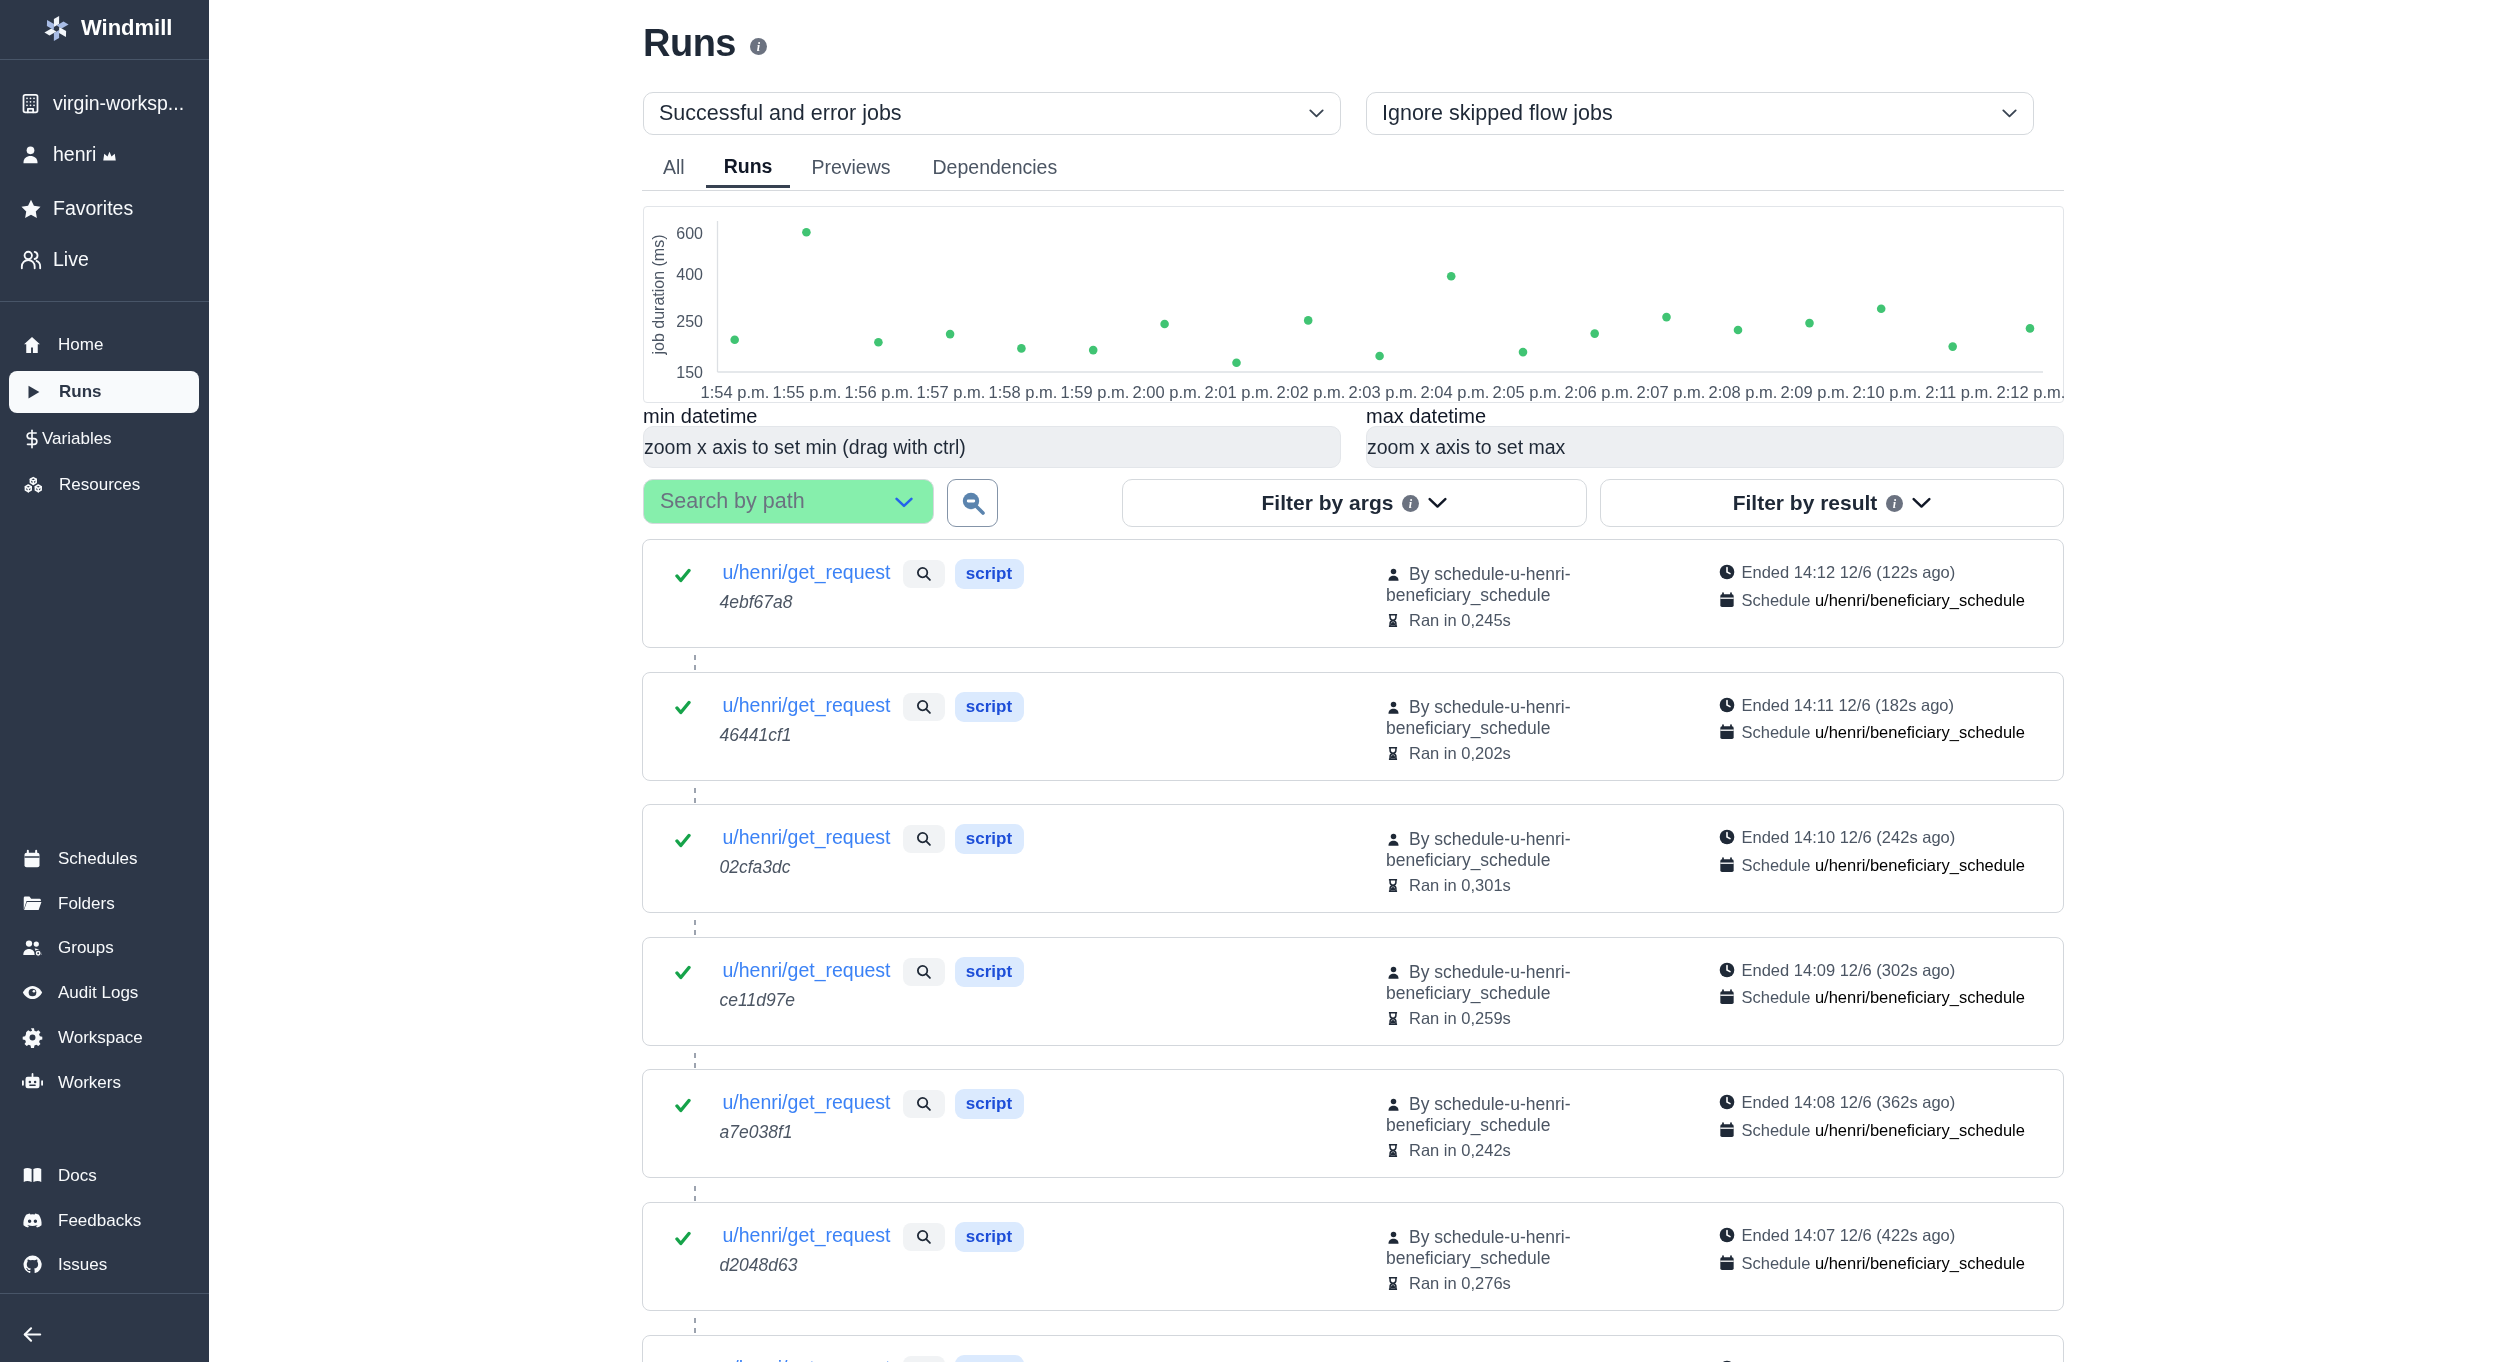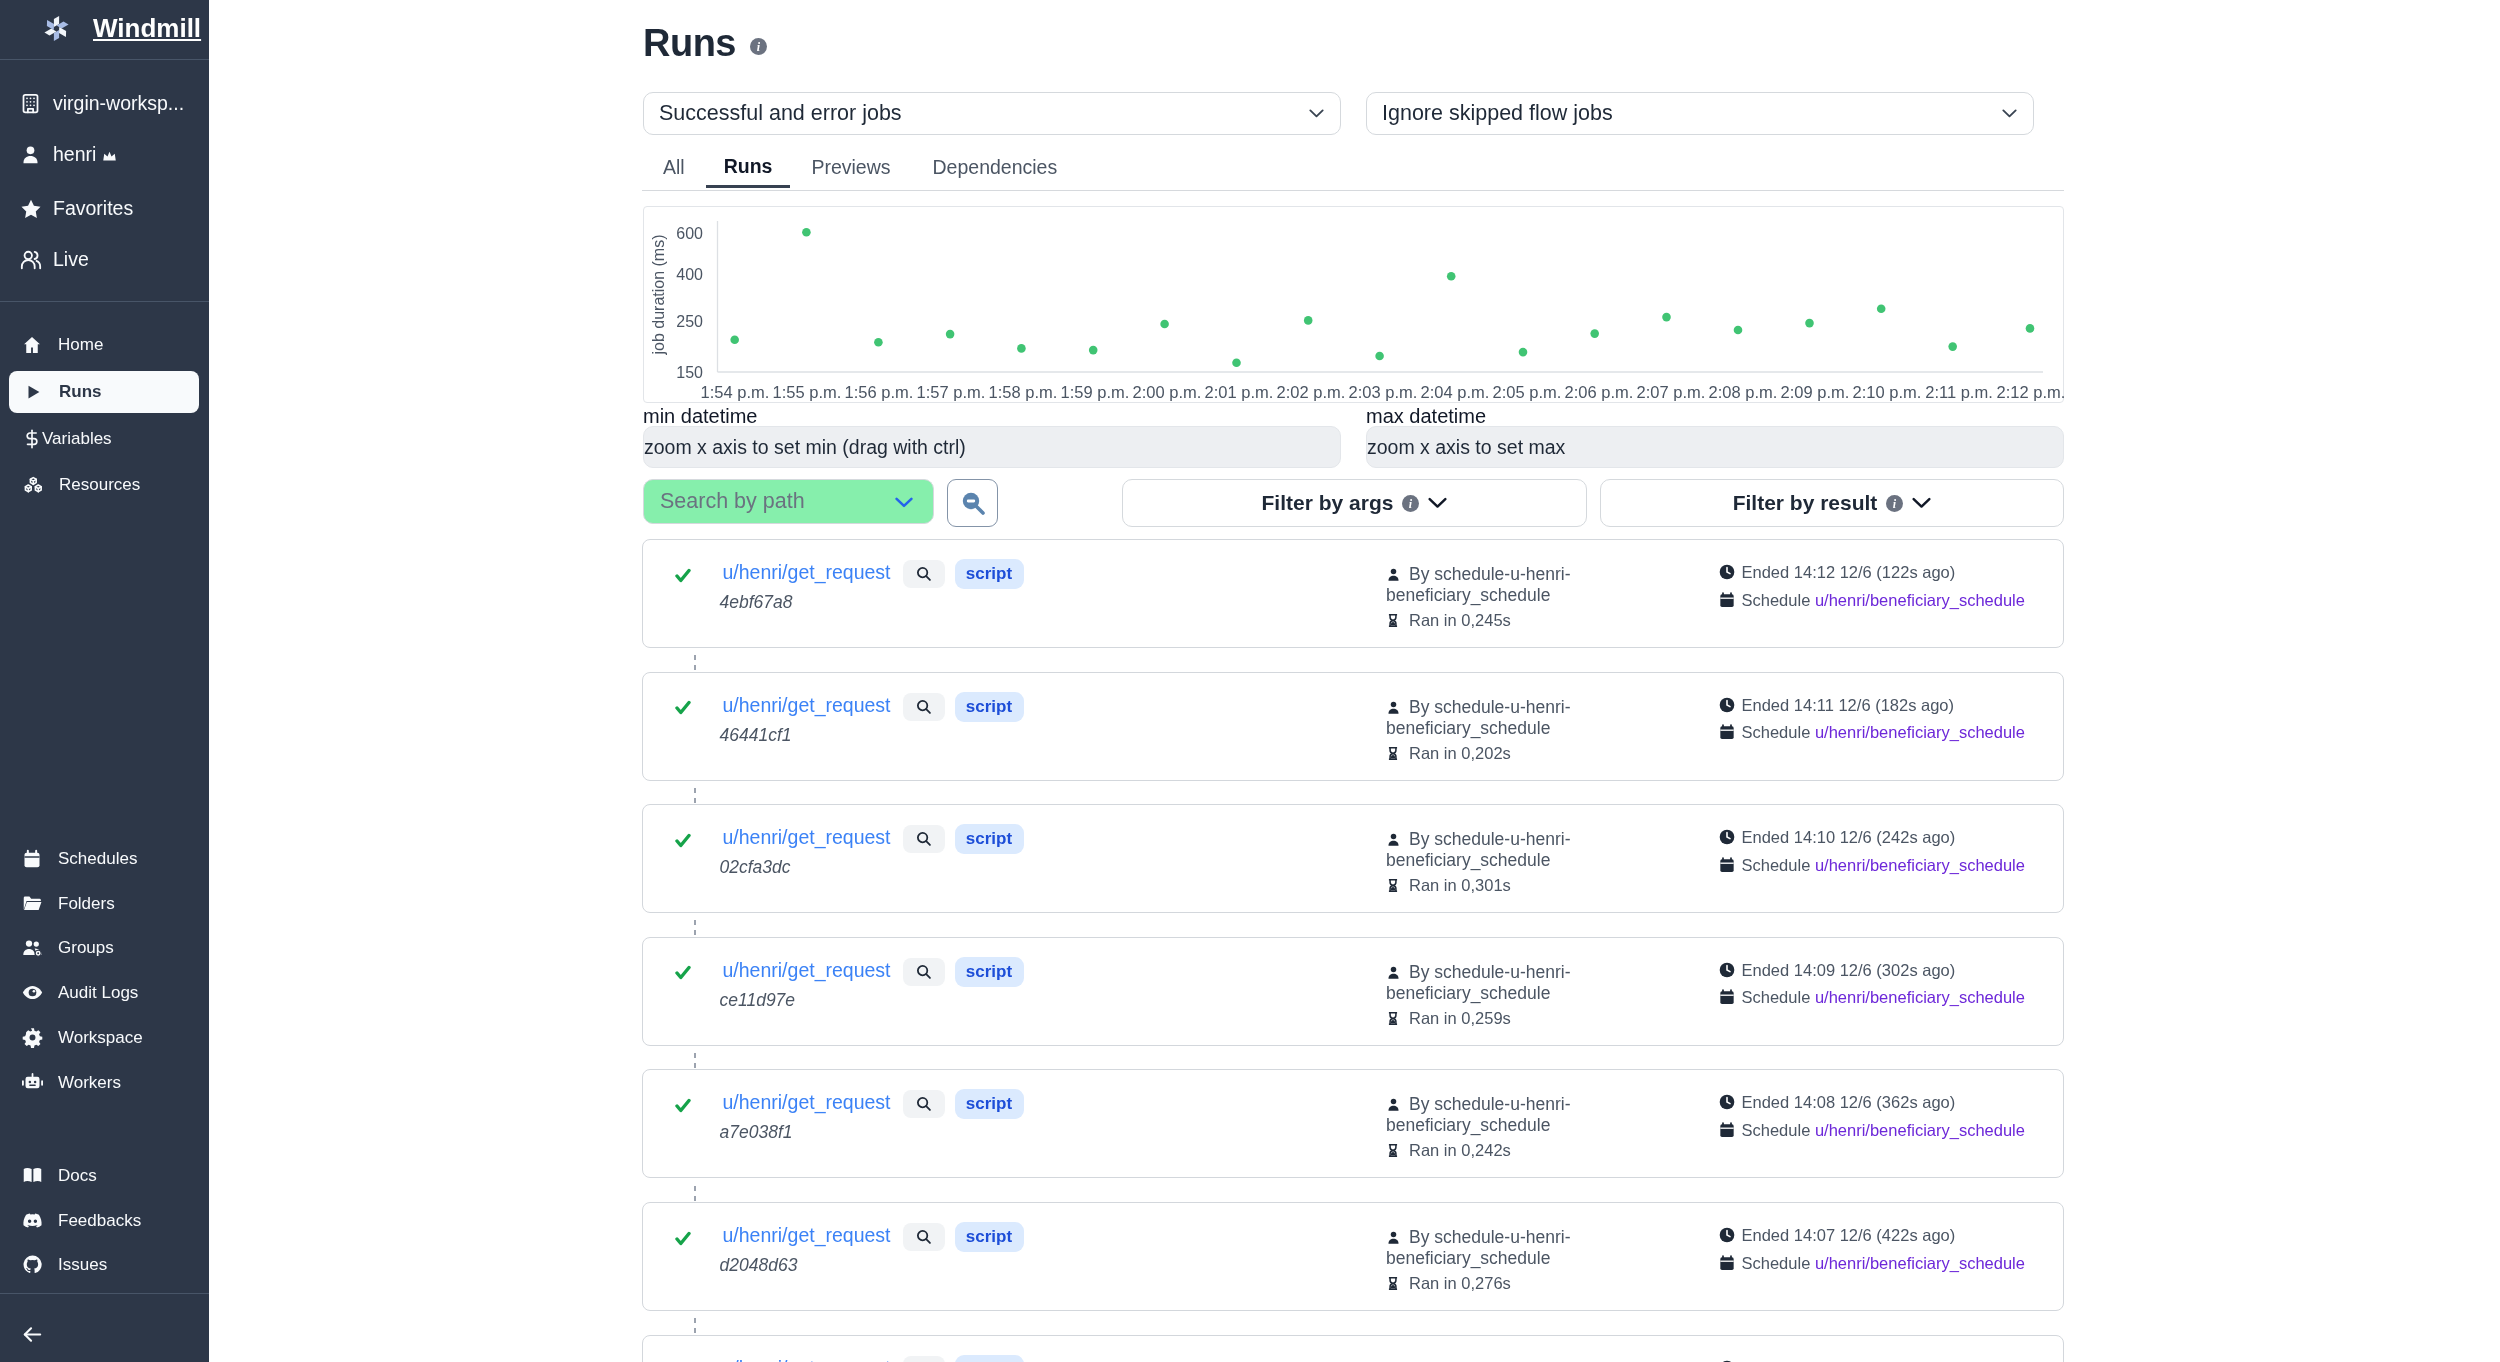--- a/index.html
+++ b/index.html
@@ -51,37 +51,37 @@
 .cchip { position:absolute; left:259.5px; top:20px; width:42px; height:28px; background:#f1f3f5;
   border-radius:8px; display:flex; align-items:center; justify-content:center; }
 .cbadge { position:absolute; left:311.5px; top:19px; width:69px; height:30px; background:#dbeafe;
   border-radius:9px; display:flex; align-items:center; justify-content:center;
   font-size:17px; font-weight:700; color:#1d4ed8; }
 .cid { position:absolute; left:76.5px; top:52px; font-style:italic; font-size:17.5px; color:#4b5563; }
 .cmid { position:absolute; left:743px; top:24px; width:210px; font-size:17.5px; line-height:21px; color:#4b5563; }
 .cmid2 { position:absolute; left:743px; top:71px; font-size:16.5px; color:#4b5563; }
 .cright { position:absolute; left:1075.5px; top:23px; font-size:16.5px; color:#4b5563; }
 .cright2 { position:absolute; left:1075.5px; top:50.5px; font-size:16.5px; color:#4b5563; }
-.blue { color:#6d28d9; }
+.blue { color:#000000; }
 .ic { display:inline-block; vertical-align:-2px; }
 </style>
 </head>
 <body>
 <div id="sidebar">
 
   <div class="sitem" style="left:43px; top:14px; height:28px;">
     <svg width="27" height="27" viewBox="0 0 26 27">
         <path d="M10.40,11.90 L10.40,3.90 L15.60,1.10 L15.60,9.10 Z" fill="#f1f5f9"></path>
         <path d="M13.09,10.45 L20.01,6.45 L25.04,9.55 L18.11,13.55 Z" fill="#a8bce5"></path>
         <path d="M15.69,12.05 L22.61,16.05 L22.44,21.95 L15.51,17.95 Z" fill="#f1f5f9"></path>
         <path d="M15.60,15.10 L15.60,23.10 L10.40,25.90 L10.40,17.90 Z" fill="#a8bce5"></path>
         <path d="M12.91,16.55 L5.99,20.55 L0.96,17.45 L7.89,13.45 Z" fill="#f1f5f9"></path>
         <path d="M10.31,14.95 L3.39,10.95 L3.56,5.05 L10.49,9.05 Z" fill="#a8bce5"></path>
       </svg>
-    <span style="margin-left:23px; font-size:26px; font-weight:700; color:#fff;text-decoration:underline;">Windmill</span>
+    <span style="margin-left:11px; font-size:22px; font-weight:700; color:#fff;">Windmill</span>
   </div>
   <div class="sdiv" style="top:59px;"></div>
 
   <div class="sitem" style="left:20px; top:91px; height:25px;">
     <svg width="21" height="21" viewBox="0 0 24 24" fill="none" stroke="#f8fafc" stroke-width="2" stroke-linecap="round" stroke-linejoin="round">
       <rect x="4" y="2" width="16" height="20" rx="2"></rect>
       <path d="M9 22v-4h6v4"></path>
       <path d="M8 6h.01M16 6h.01M12 6h.01M12 10h.01M12 14h.01M16 10h.01M16 14h.01M8 10h.01M8 14h.01"></path>
     </svg>
     <span class="g1txt" style="margin-left:12px;">virgin-worksp...</span>

